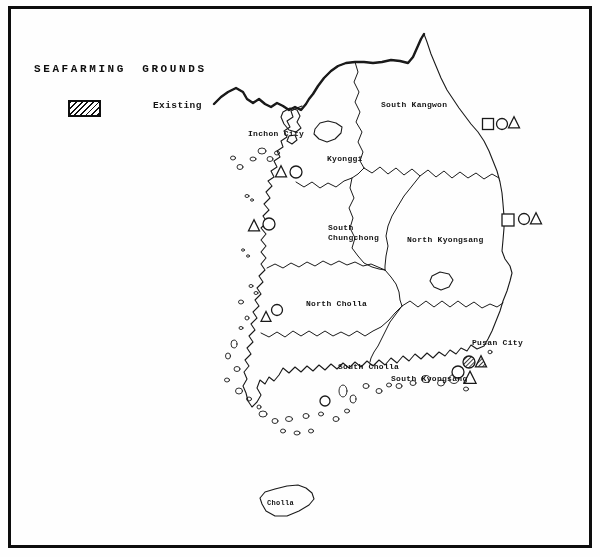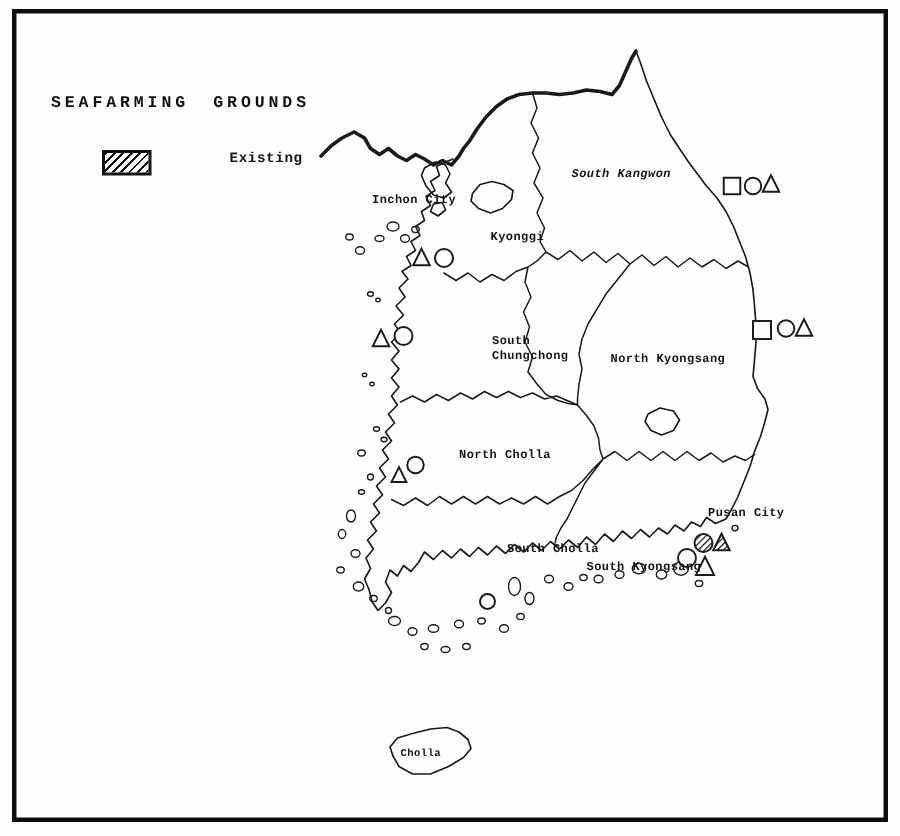--- a/index.html
+++ b/index.html
@@ -130,21 +130,21 @@
       <circle cx="325" cy="401" r="5" fill="#ffffff" stroke="#1a1a1a" stroke-width="1.3"></circle>
       <circle cx="469" cy="362" r="6" fill="url(#hatchp)" stroke="#1a1a1a" stroke-width="1.3"></circle>
       <polygon points="481,355.8 475.5,366.8 486.5,366.8" fill="url(#hatchp)" stroke="#1a1a1a" stroke-width="1.3"></polygon>
       <circle cx="458" cy="372" r="6" fill="#ffffff" stroke="#1a1a1a" stroke-width="1.3"></circle>
       <polygon points="470,371.18 463.95,383.28 476.05,383.28" fill="#ffffff" stroke="#1a1a1a" stroke-width="1.3"></polygon>
     </svg>
 
   <div id="labels-layer">
       <div class="region-label" style="left: 248px; top: 129px; font-size: 8px;">Inchon City</div>
       <div class="region-label" style="left: 327px; top: 154px; font-size: 8px;">Kyonggi</div>
-      <div class="region-label" style="left: 381px; top: 112px; font-size: 8px; font-style: italic;">South Kangwon</div>
+      <div class="region-label" style="left: 381px; top: 100px; font-size: 8px;">South Kangwon</div>
       <div class="region-label" style="left: 306px; top: 223px; font-size: 8px; margin-left: 22px;">South
 Chungchong</div>
       <div class="region-label" style="left: 407px; top: 235px; font-size: 8px;">North Kyongsang</div>
       <div class="region-label" style="left: 306px; top: 299px; font-size: 8px;">North Cholla</div>
       <div class="region-label" style="left: 391px; top: 327px; font-size: 8px; margin-top: 47px;">South Kyongsang</div>
       <div class="region-label" style="left: 292px; top: 362px; font-size: 8px; margin-left: 46px;">South Cholla</div>
       <div class="region-label" style="left: 472px; top: 338px; font-size: 8px;">Pusan City</div>
       <div class="region-label" style="left: 267px; top: 498px; font-size: 7px;">Cholla</div>
     </div>
 

